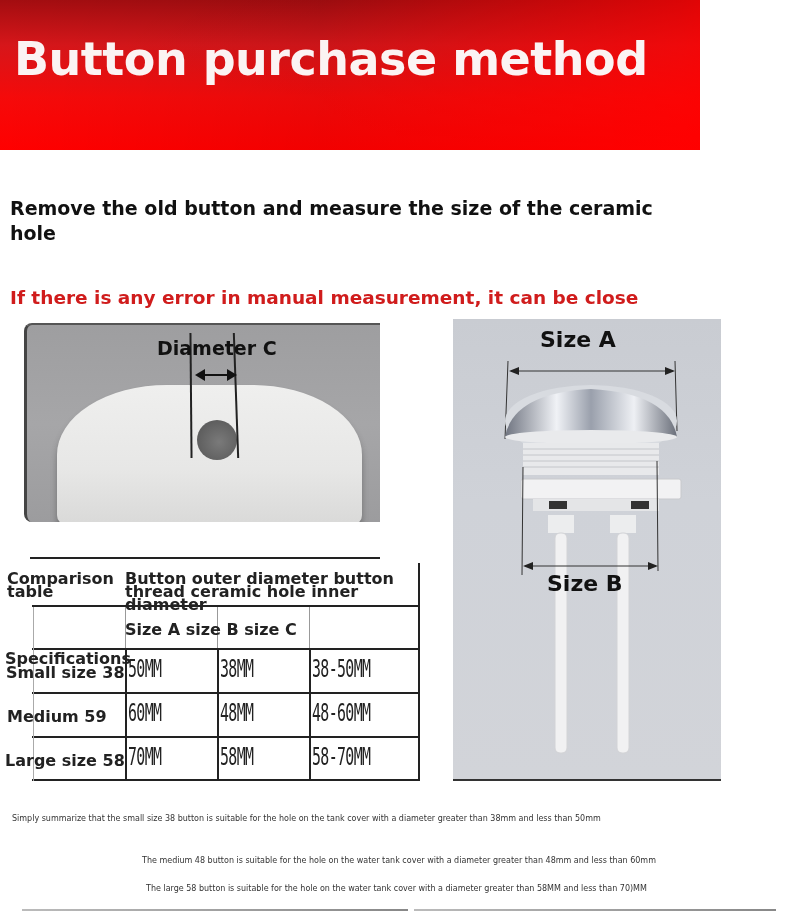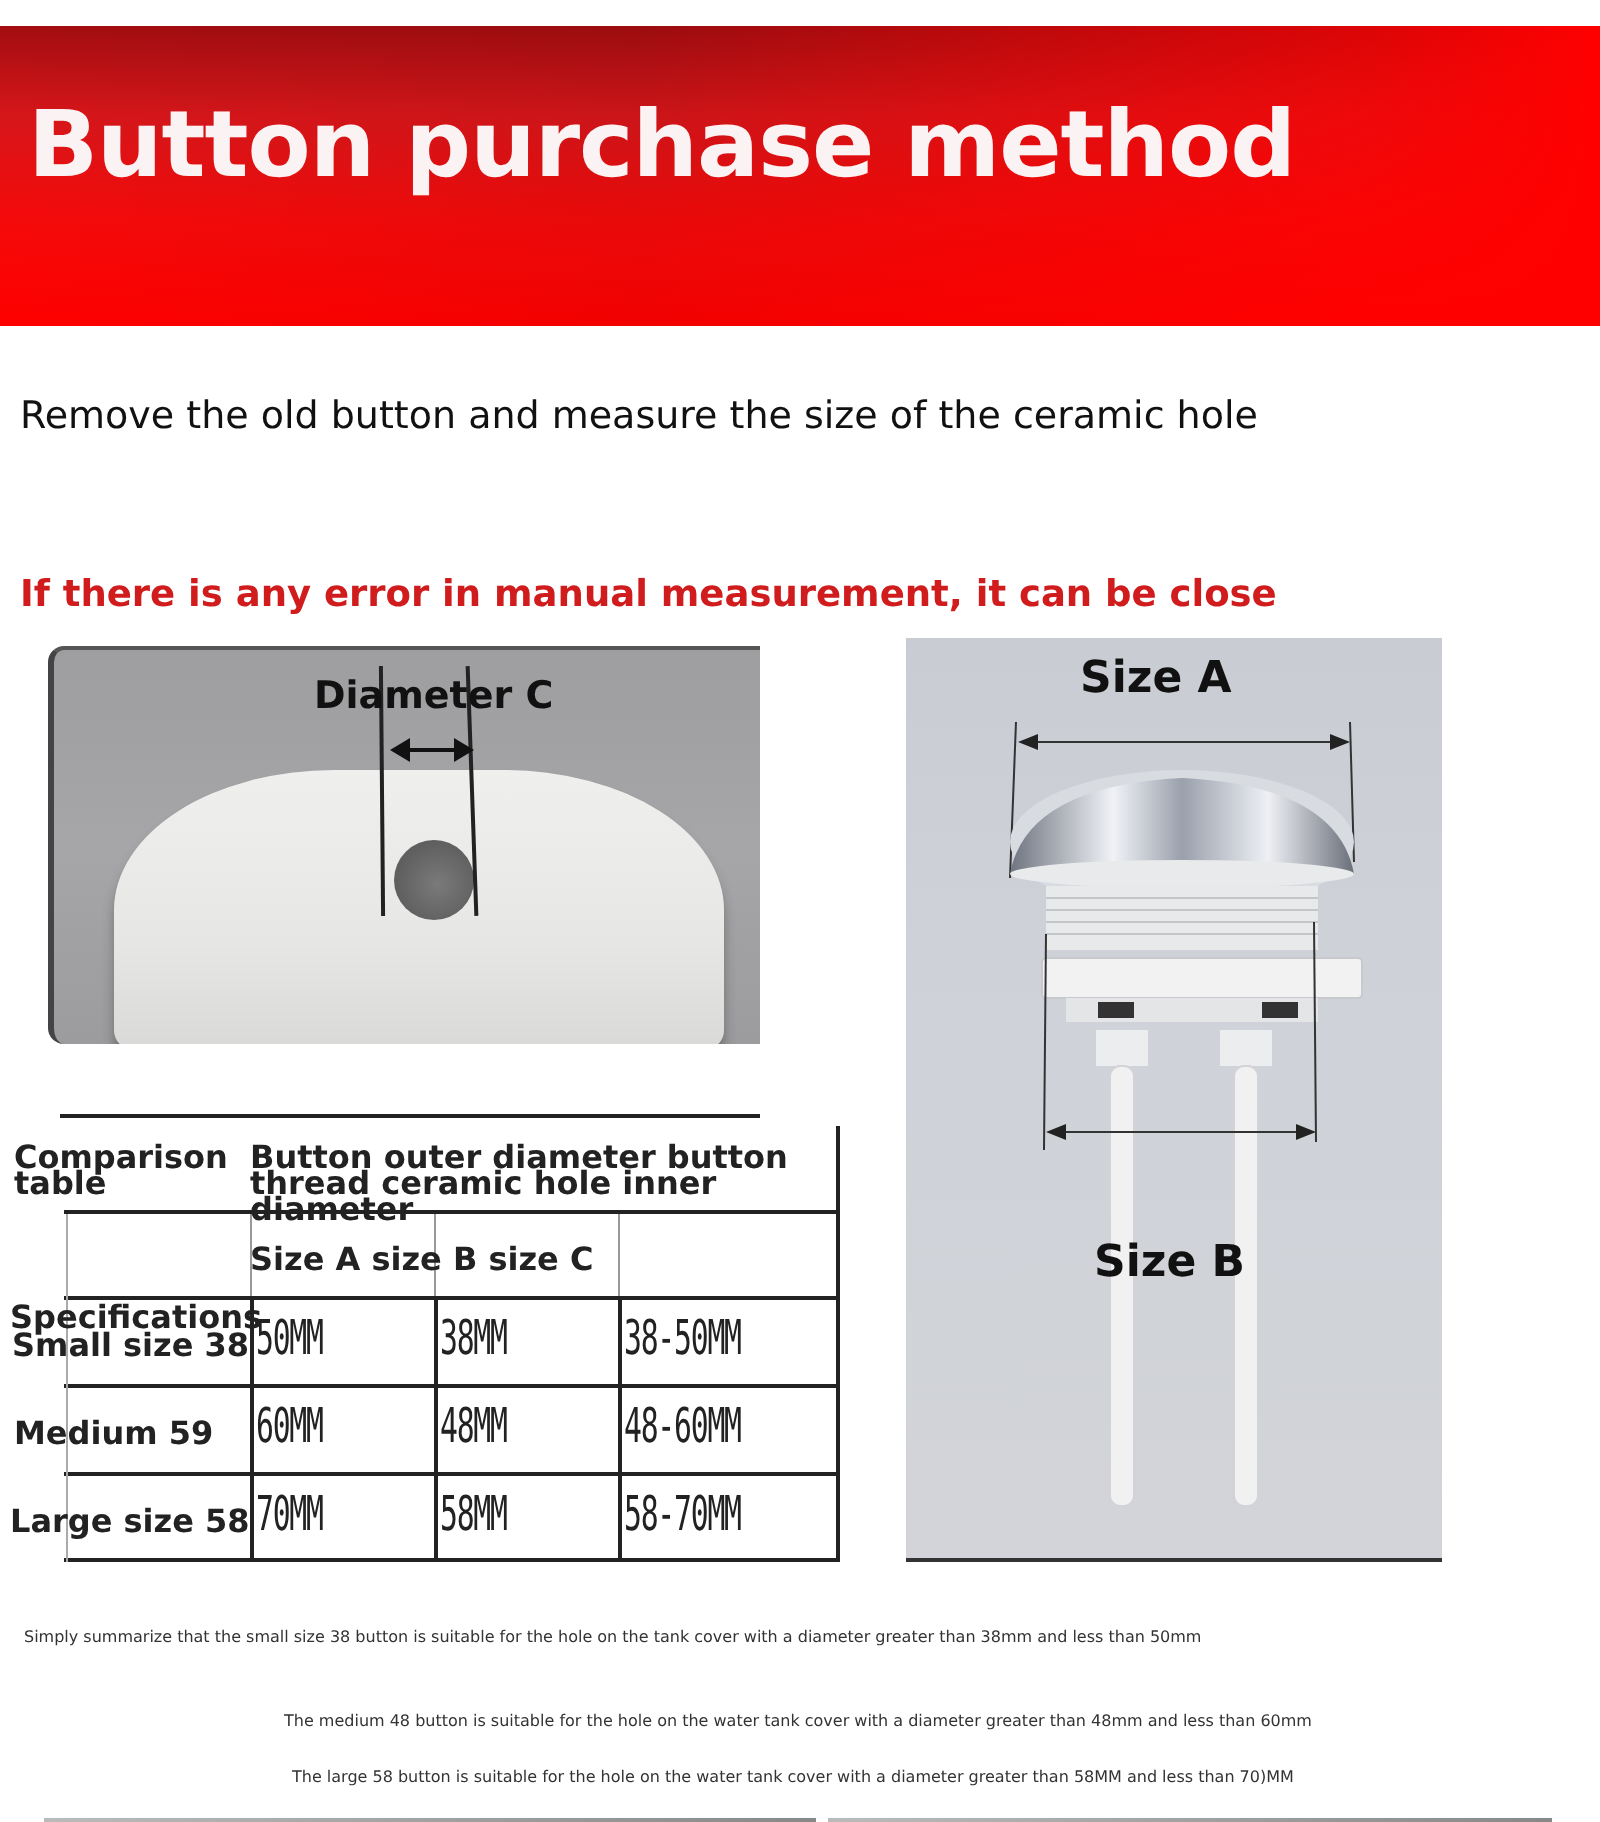--- a/index.html
+++ b/index.html
@@ -1,36 +1,36 @@
 <!DOCTYPE html>
 <html><head>
   <meta charset="utf-8">
   <style>
     * { box-sizing: border-box; margin: 0; padding: 0; }
     html, body { width: 800px; height: 911px; overflow: hidden; background: #ffffff; }
     body { position: relative; font-family: "DejaVu Sans", sans-serif; color: #111; }
 
     .banner {
-      position: absolute; left: 0; top: 13px; width: 800px; height: 150px;
+      position: absolute; left: 0; top: 0; width: 700px; height: 150px;
       background: linear-gradient(180deg, #a30d10 0%, #d6161a 30%, #f50a0a 65%, #ff0000 100%);
       overflow: hidden;
     }
     .banner::before {
       content: ""; position: absolute; left: 0; top: 0; width: 800px; height: 150px;
       background: linear-gradient(90deg, rgba(255,0,0,0) 0%, rgba(0,0,0,0.05) 40%, rgba(255,0,0,0.6) 85%, #ff0000 100%);
     }
     .banner-title {
       position: absolute; left: 14px; top: 32px;
       font-family: "DejaVu Sans", sans-serif; font-weight: bold;
       font-size: 46px; letter-spacing: -0.5px; color: #fbf3f3;
     }
 
     .instruction {
       position: absolute; left: 10px; top: 196px; width: 690px;
-      font-size: 19px; font-weight: normal; line-height: 25px; color: #111;
+      font-size: 19px; font-weight: bold; line-height: 25px; color: #111;
     }
     .warning {
       position: absolute; left: 10px; top: 287px; width: 700px;
       font-size: 18.5px; font-weight: bold; color: #d01c1c; white-space: nowrap;
     }
 
     
     .photo-cover {
       position: absolute; left: 24px; top: 323px; width: 356px; height: 199px;
       background: linear-gradient(180deg, #9e9ea0 0%, #a6a6a8 50%, #9c9c9e 100%);
@@ -137,21 +137,21 @@
     <rect x="157" y="196" width="26" height="18" fill="#ecedee"></rect>
     <rect x="102" y="214" width="12" height="220" rx="5" fill="#f1f1f2" stroke="#d2d3d6"></rect>
     <rect x="164" y="214" width="12" height="220" rx="5" fill="#f1f1f2" stroke="#d2d3d6"></rect>
 
     <line x1="70" y1="148" x2="69" y2="256" stroke="#333" stroke-width="1"></line>
     <line x1="204" y1="142" x2="205" y2="252" stroke="#333" stroke-width="1"></line>
     <line x1="72" y1="247" x2="203" y2="247" stroke="#333" stroke-width="1"></line>
     <polygon points="70,247 80,243 80,251" fill="#222"></polygon>
     <polygon points="205,247 195,243 195,251" fill="#222"></polygon>
   </svg>
-  <div class="size-label" style="left:94px; top:252px;margin-top:48px;">Size B</div>
+  <div class="size-label" style="left:94px; top:252px;">Size B</div>
 </div>
 
 <div class="table-wrap">
 
   <div class="tbl-line" style="left:30px; top:2px; width:350px; height:2px;"></div>
   <div class="tbl-line" style="left:32px; top:50px; width:388px; height:2px;"></div>
   <div class="tbl-line" style="left:32px; top:93px; width:388px; height:2px;"></div>
   <div class="tbl-line" style="left:32px; top:137px; width:388px; height:2px;"></div>
   <div class="tbl-line" style="left:32px; top:181px; width:388px; height:2px;"></div>
   <div class="tbl-line" style="left:32px; top:224px; width:388px; height:2px;"></div>

